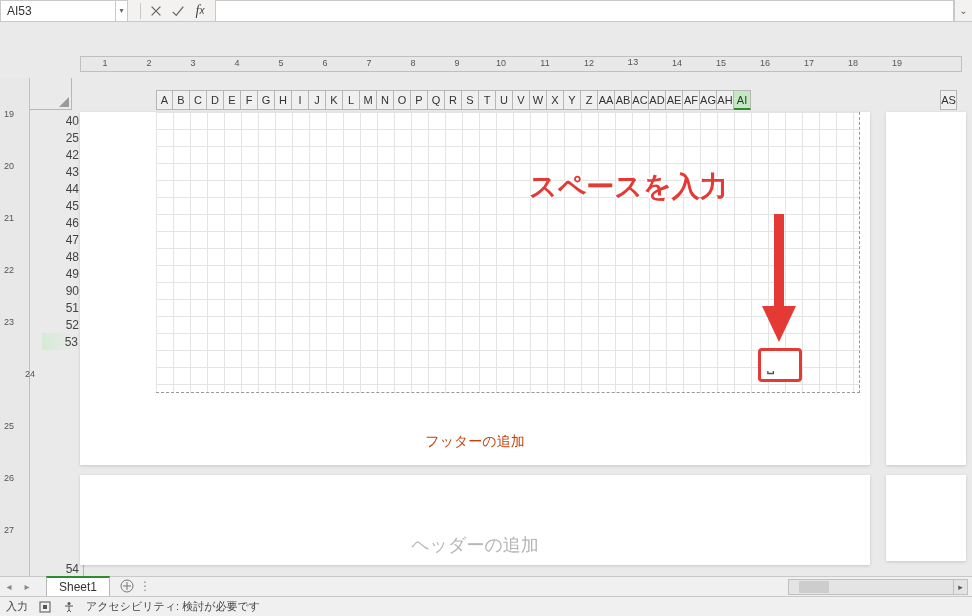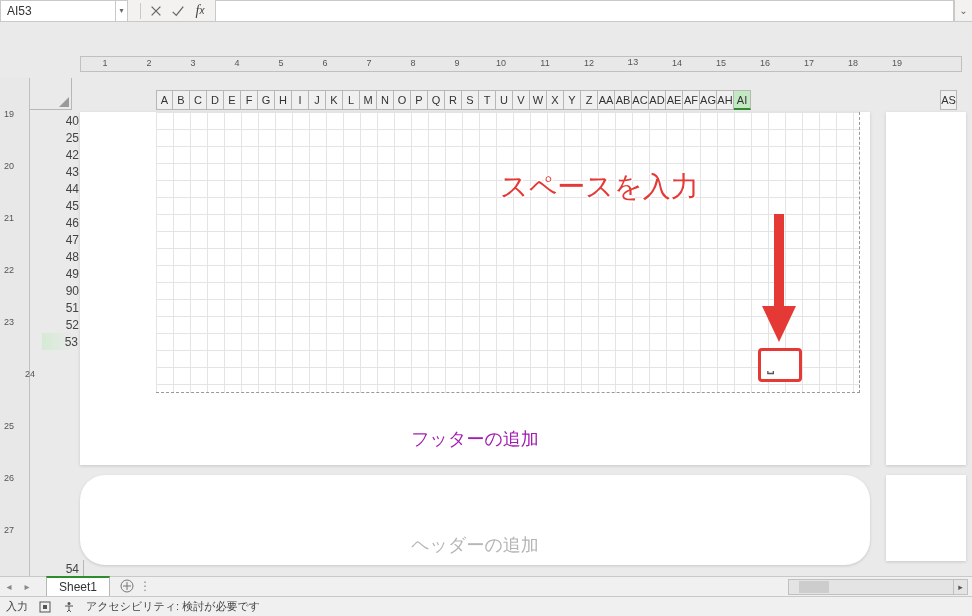--- a/index.html
+++ b/index.html
@@ -47,32 +47,32 @@
 
   
   .page { position:absolute; background:#fff; box-shadow:0 1px 3px rgba(0,0,0,.15); }
   .page1 { left:80px; top:90px; width:790px; height:353px; }
   .page1 .grid { position:absolute; left:76px; top:0; right:10px; bottom:72px;
     background-image:
       repeating-linear-gradient(to right,#e4e4e4 0,#e4e4e4 1px,transparent 1px,transparent 17px),
       repeating-linear-gradient(to bottom,#e4e4e4 0,#e4e4e4 1px,transparent 1px,transparent 17px);
   }
   .page1 .grid::after { content:""; position:absolute; inset:0; border-right:1px dashed #999; border-bottom:1px dashed #999; pointer-events:none; }
-  .footer-lbl { position:absolute; left:0; right:0; bottom:14px; text-align:center; font-size:18px; color:#a21caf; }
-
-  .page2 { left:80px; top:453px; width:790px; height:90px;border-radius:25px; }
+  .footer-lbl { position:absolute; left:0; right:0; bottom:14px; text-align:center; font-size:14px; color:#c2410c; }
+
+  .page2 { left:80px; top:453px; width:790px; height:90px; }
   .header-lbl { position:absolute; left:0; right:0; bottom:8px; text-align:center; font-size:18px; color:#b5b5b5; }
 
   .page1r { left:886px; top:90px; width:80px; height:353px; }
   .page2r { left:886px; top:453px; width:80px; height:86px; }
 
   
   .active-cell { position:absolute; border:3px solid #e53935; border-radius:4px; width:44px; height:34px; background:#fff; }
   .active-cell .caret { position:absolute; left:6px; top:4px; font-family:"Courier New",monospace; font-size:18px; letter-spacing:-2px; color:#555; }
-  .annot { position:absolute; font-size:28px; font-weight:400; color:#e53935; text-shadow:0 2px 0 #fff, 0 -2px 0 #fff, 2px 0 0 #fff, -2px 0 0 #fff; white-space:nowrap; }
+  .annot { position:absolute; font-size:28px; font-weight:700; color:#e53935; text-shadow:0 2px 0 #fff, 0 -2px 0 #fff, 2px 0 0 #fff, -2px 0 0 #fff; white-space:nowrap;margin-left:29px; }
   .arrowwrap { position:absolute; }
   .arrowwrap svg { overflow:visible; }
 
   
   .tabstrip { position:absolute; left:0; right:0; bottom:20px; height:20px; background:#f0f0f0; border-top:1px solid #c9c9c9; display:flex; align-items:flex-end; }
   .tabstrip .navbtn { width:18px; height:20px; display:flex; align-items:center; justify-content:center; color:#888; font-size:10px; }
   .tabstrip .tab { height:20px; padding:0 12px; background:#fff; border:1px solid #b7b7b7; border-bottom:none; border-top:2px solid #2e8b2e; font-size:12px; display:flex; align-items:center; margin-left:10px; }
   .tabstrip .addtab { width:22px; height:20px; display:flex; align-items:center; justify-content:center; color:#666; font-size:14px; margin-left:6px; }
   .tabstrip .hsb { margin-left:auto; height:16px; width:180px; background:#e4e4e4; border:1px solid #c0c0c0; margin-right:4px; margin-bottom:1px; position:relative; }
   .tabstrip .hsb .thumb { position:absolute; left:10px; top:1px; width:30px; height:12px; background:#cdcdcd; }

